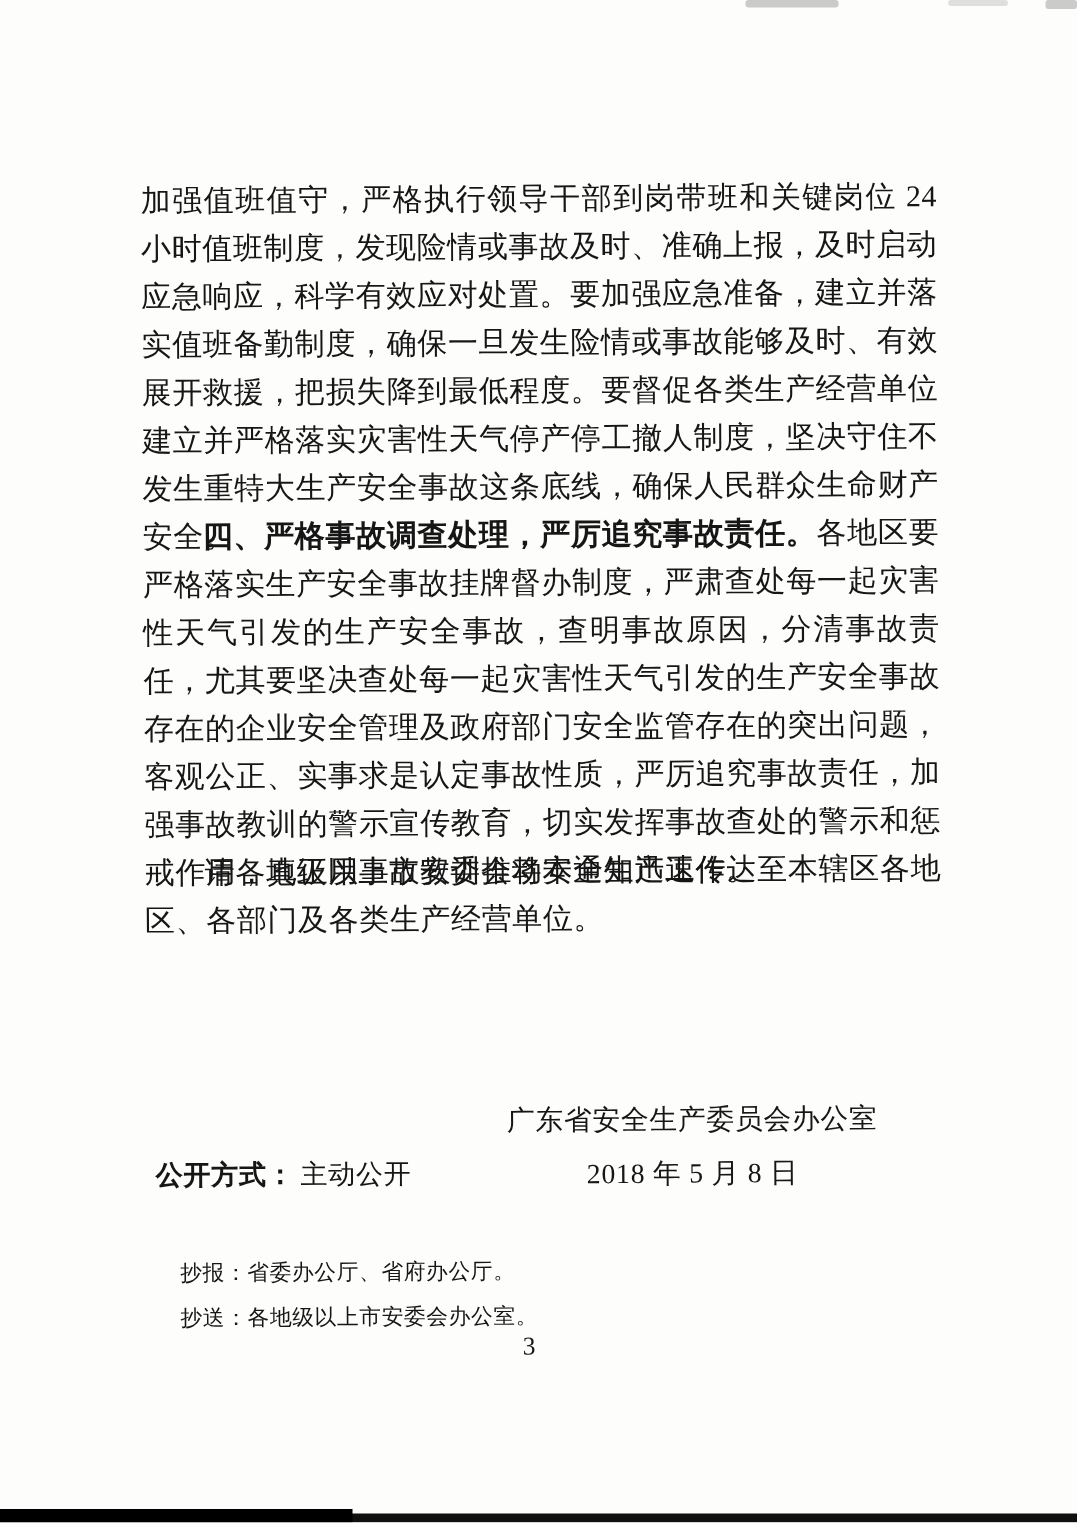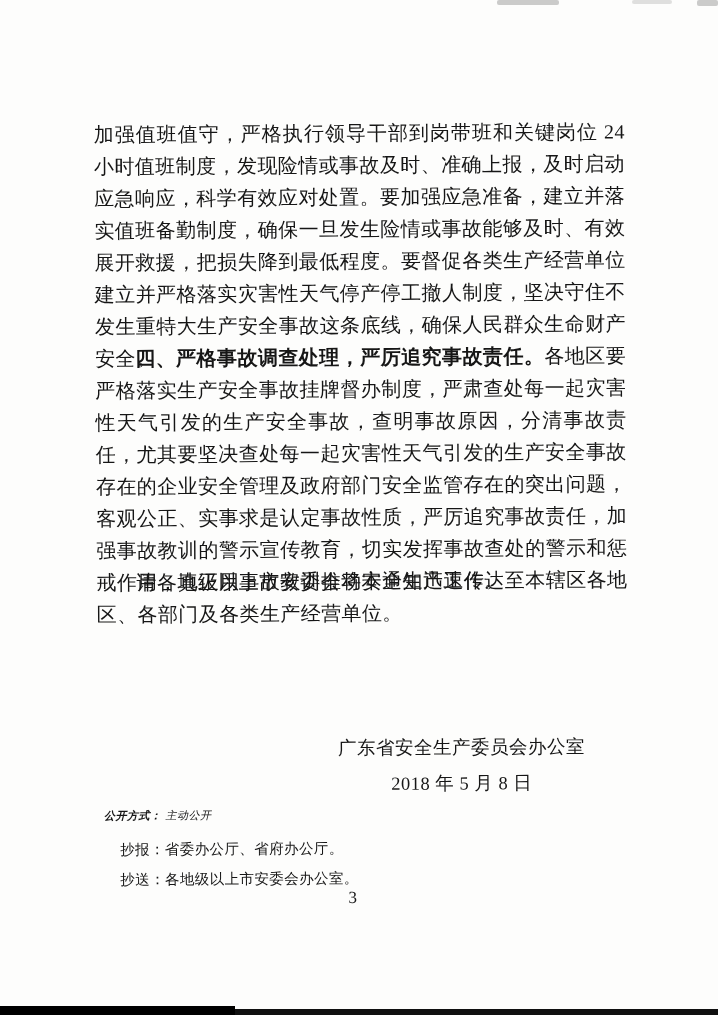--- a/index.html
+++ b/index.html
@@ -43,25 +43,24 @@
     top: 730px;
     width: 360px;
     text-align: center;
     font-size: 18.5px;
     line-height: 36px;
     letter-spacing: 0.5px;
   }
   #disclosure-line {
     position: absolute;
     left: 102px;
-    top: 803px;
-    font-size: 11px;
+    top: 771px;
+    font-size: 18px;
     line-height: 22px;
     letter-spacing: 0.5px;
-    font-style: italic;
   }
   #disclosure-line .label { font-weight: 700; }
   #disclosure-line .value { margin-left: 4px; }
   .cc-line {
     position: absolute;
     left: 118px;
     font-size: 14.5px;
     line-height: 20px;
     letter-spacing: 0.4px;
   }

